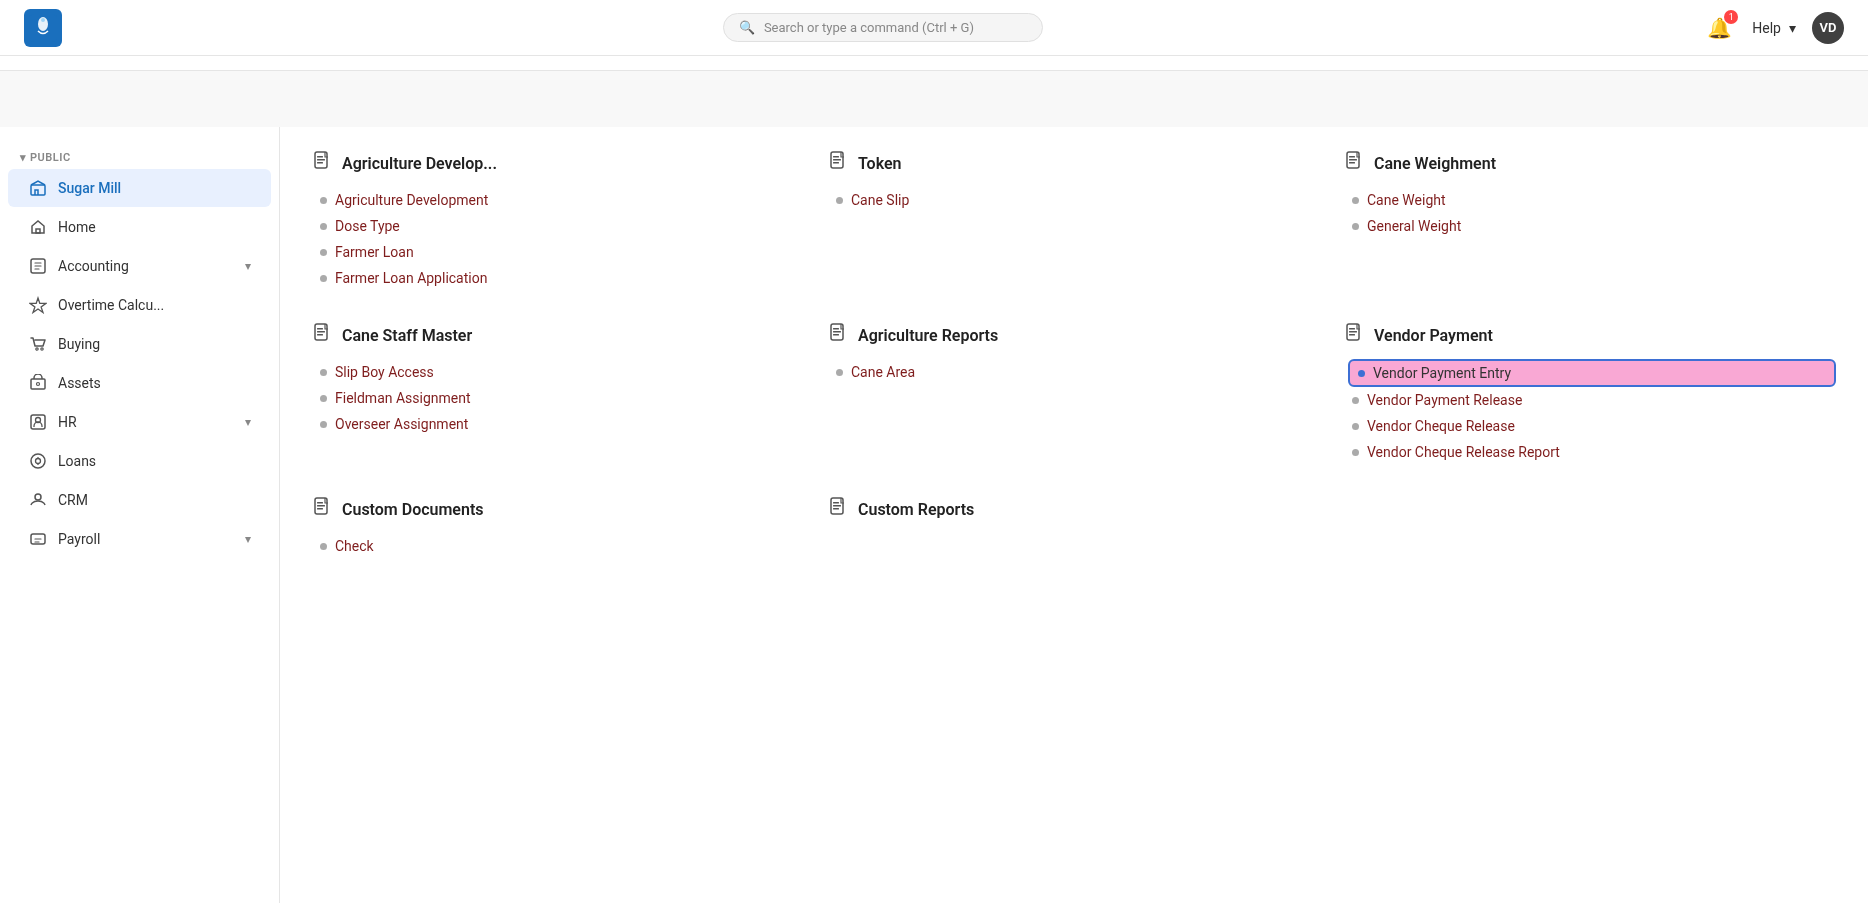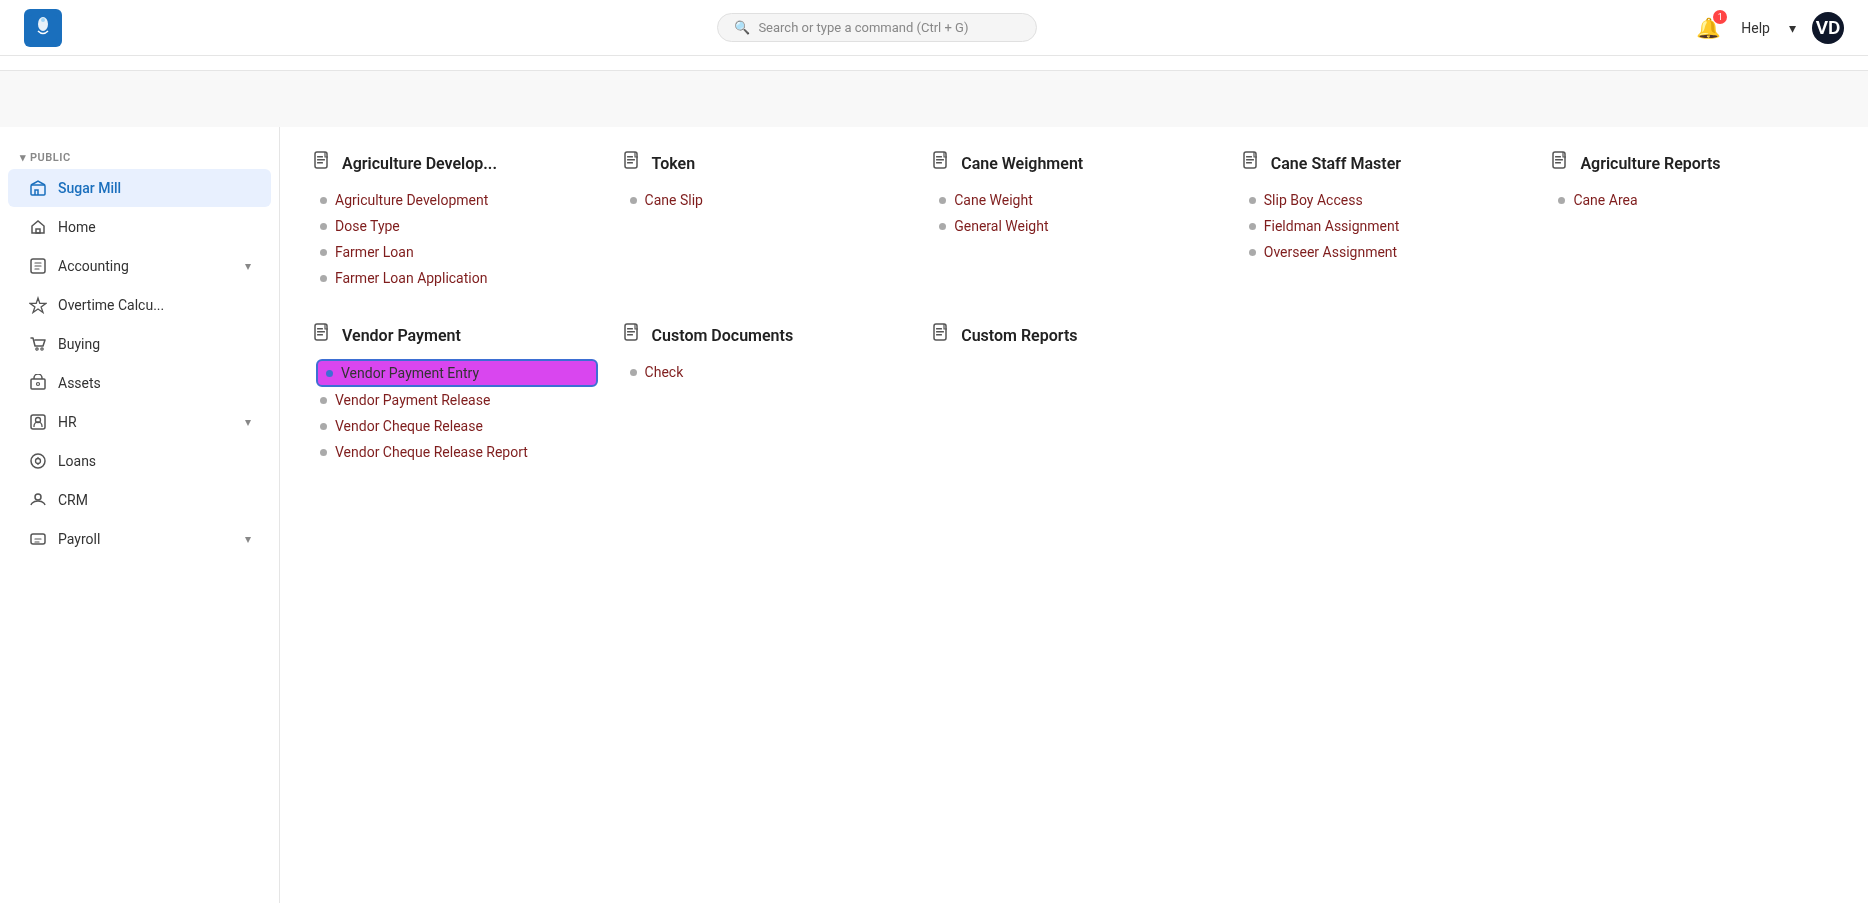--- a/index.html
+++ b/index.html
@@ -17,22 +17,22 @@
     .topnav-center { flex: 1; display: flex; justify-content: center; }
     .search-bar {
       display: flex; align-items: center; gap: 8px;
       background: #f5f5f5; border: 1px solid #e0e0e0; border-radius: 20px;
       padding: 6px 16px; width: 320px; cursor: pointer;
     }
     .search-bar span { color: #888; font-size: 13px; }
     .topnav-right { display: flex; align-items: center; gap: 16px; }
     .notif-btn { position: relative; cursor: pointer; padding: 4px; }
     .notif-badge { position: absolute; top: -2px; right: -2px; background: #f44; color: white; border-radius: 50%; width: 14px; height: 14px; font-size: 9px; display: flex; align-items: center; justify-content: center; }
-    .help-btn { display: flex; align-items: center; gap: 19px; cursor: pointer; color: #333; font-size: 14px; }
-    .avatar { width: 32px; height: 32px; border-radius: 50%; background: #0f172a; color: white; display: flex; align-items: center; justify-content: center; font-size: 19px; font-weight: 600; cursor: pointer; }
+    .help-btn { display: flex; align-items: center; gap: 8px; cursor: pointer; color: #333; font-size: 14px; }
+    .avatar { width: 32px; height: 32px; border-radius: 50%; background: #404040; color: white; display: flex; align-items: center; justify-content: center; font-size: 13px; font-weight: 600; cursor: pointer; }
 
     
     .layout { display: flex; margin-top: 56px; height: calc(100vh - 56px); }
 
     
     .sidebar {
       width: 280px; min-width: 280px; background: #fff;
       border-right: 1px solid #e5e5e5; overflow-y: auto;
       padding: 16px 0;
     }
@@ -70,39 +70,39 @@
     }
 
     
     .main-content {
       flex: 1; overflow-y: auto; padding: 24px 32px;
       background: #fff;
     }
 
     
     .modules-grid {
-      display: grid; grid-template-columns: repeat(5, 1fr);
+      display: grid; grid-template-columns: repeat(3, 1fr);
       gap: 32px 24px;
     }
 
     .module-section { }
     .module-title {
       display: flex; align-items: center; gap: 10px;
       font-size: 16px; font-weight: 600; color: #222; margin-bottom: 12px;
     }
     .module-title .doc-icon { font-size: 18px; color: #555; }
     .module-items { list-style: none; padding-left: 4px; }
     .module-items li {
       display: flex; align-items: center; gap: 8px;
       padding: 5px 4px; color: #7f1d1d; cursor: pointer; font-size: 14px; border-radius: 4px;
     }
     .module-items li .bullet { width: 7px; height: 7px; border-radius: 50%; background: #aaa; flex-shrink: 0; }
     .module-items li.highlighted {
       border: 2px solid #3d6fd4; border-radius: 6px; padding: 4px 8px;
-      color: #333; background: #d946ef;
+      color: #333; background: #f9a8d4;
     }
     .module-items li.highlighted .bullet { background: #3d6fd4; }
 
     
     .sidebar::-webkit-scrollbar { width: 4px; }
     .sidebar::-webkit-scrollbar-thumb { background: #ddd; border-radius: 2px; }
     .main-content::-webkit-scrollbar { width: 6px; }
     .main-content::-webkit-scrollbar-thumb { background: #ddd; border-radius: 3px; }
   </style>
 </head>

